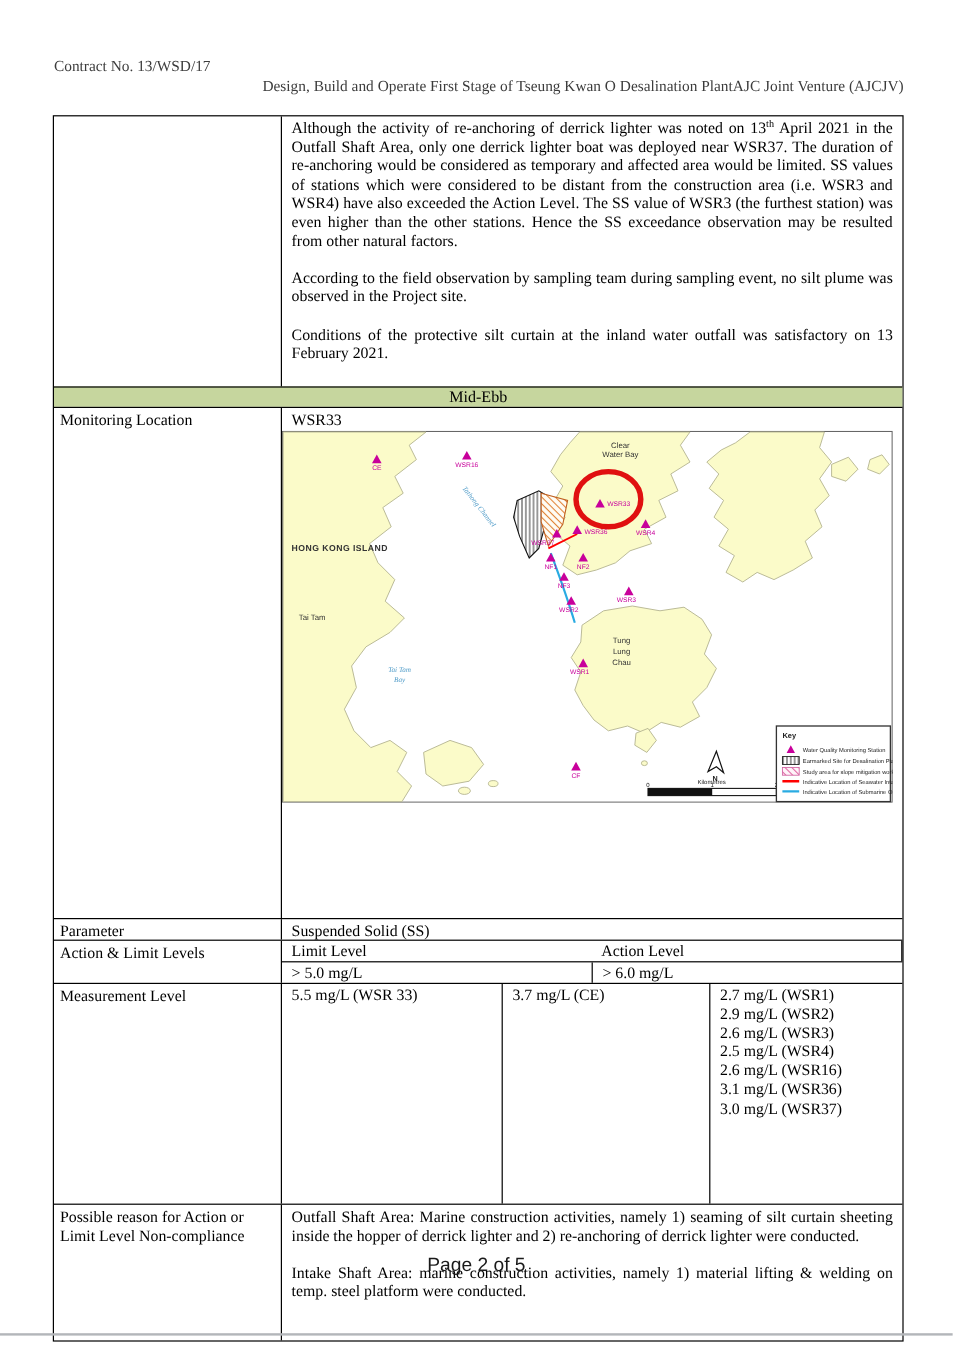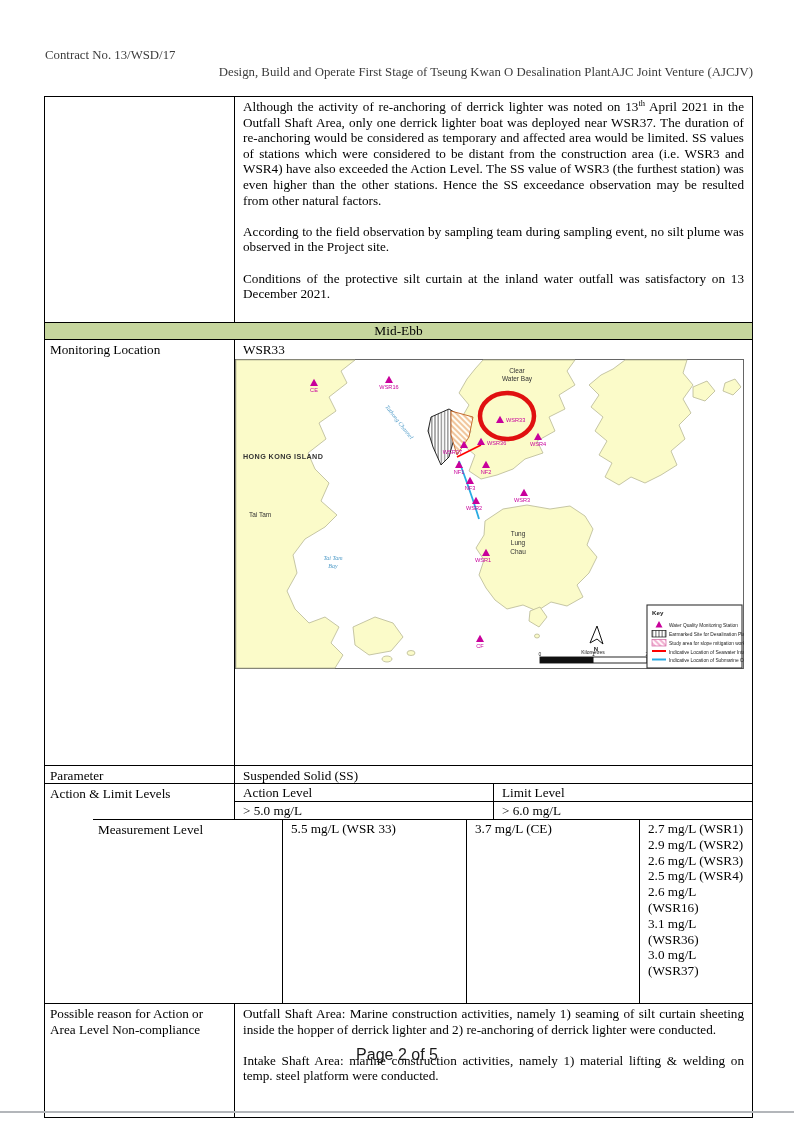--- a/index.html
+++ b/index.html
@@ -33,21 +33,21 @@
   .subcell{box-sizing:border-box;padding:1px 8px;font-size:13.2px;line-height:15px;}
   .sc1{width:259px;border-right:1.2px solid #000;flex:none;}
   .sc2{flex:1;}
 
   .mhead{display:flex;height:36px;border-bottom:1.3px solid #000;box-sizing:border-box;}
   .mvals{display:flex;flex:1;box-sizing:border-box;}
   .mc1{width:184px;flex:none;border-right:1.2px solid #000;box-sizing:border-box;padding:1px 8px;font-size:13.2px;line-height:16px;}
   .mc2{width:173px;flex:none;border-right:1.2px solid #000;box-sizing:border-box;padding:1px 8px;font-size:13.2px;line-height:16px;}
   .mc3{flex:1;box-sizing:border-box;padding:1px 8px;font-size:13.2px;line-height:16px;}
   .mvals .mc3 div{line-height:15.8px;}
-  .measrow{height:184px;margin-left:48px;}
+  .measrow{height:184px;}
   .meas-right{display:flex;flex-direction:column;flex:1;}
 
   .ftr{position:absolute;left:0;top:1046px;width:794px;text-align:center;
        font-family:"Liberation Sans",sans-serif;font-size:16px;color:#1a1a1a;}
   .botline{position:absolute;left:0;top:1111px;width:794px;height:2px;background:#b3b6ba;}
 
   
   .m-st{font-family:"Liberation Sans",sans-serif;font-size:5.6px;fill:#c8009b;}
   .m-geo{font-family:"Liberation Sans",sans-serif;font-size:6.5px;fill:#333;}
   .m-sea{font-family:"Liberation Serif",serif;font-style:italic;font-size:6px;fill:#4f9bc8;}
@@ -69,21 +69,21 @@
 
   <div class="rt">
 
     <div class="row" style="height:225px">
       <div class="cl"></div>
       <div class="cc just">
         <p><span>Although the activity of re-anchoring of derrick lighter was noted on 13</span><sup>th</sup><span> April 2021 in the Outfall Shaft Area, only one derrick lighter boat was deployed near WSR37. The duration of re-anchoring would be considered as temporary and affected area would be limited. SS values of stations which were considered to be distant from the construction area (i.e. WSR3 and WSR4) have also exceeded the Action Level. The SS value of WSR3 (the furthest station) was even higher than the other stations. Hence the SS exceedance observation may be resulted from other natural factors.</span></p>
         <div class="pgap"></div>
         <p>According to the field observation by sampling team during sampling event, no silt plume was observed in the Project site.</p>
         <div class="pgap"></div>
-        <p>Conditions of the protective silt curtain at the inland water outfall was satisfactory on 13 December 2021.</p>
+        <p>Conditions of the protective silt curtain at the inland water outfall was satisfactory on 13 February 2021.</p>
       </div>
     </div>
 
     <div class="row tide" style="display:block;">Mid-Ebb</div>
 
     <div class="row maprow" style="height:426px">
       <div class="cl">Monitoring Location</div>
       <div class="cc">
         <div class="wsr-val">WSR33</div>
 
@@ -223,22 +223,22 @@
 
     <div class="row" style="height:18px">
       <div class="cl">Parameter</div>
       <div class="cc">Suspended Solid (SS)</div>
     </div>
 
     <div class="row" style="height:36px">
       <div class="cl">Action &amp; Limit Levels</div>
       <div style="flex:1;display:flex;flex-direction:column;">
         <div class="subrow">
+          <div class="subcell sc2">Limit Level</div>
           <div class="subcell sc1">Action Level</div>
-          <div class="subcell sc2">Limit Level</div>
         </div>
         <div class="subrow">
           <div class="subcell sc1">&gt; 5.0 mg/L</div>
           <div class="subcell sc2">&gt; 6.0 mg/L</div>
         </div>
       </div>
     </div>
 
     <div class="row measrow">
       <div class="cl">Measurement Level</div>
@@ -253,21 +253,21 @@
             <div>2.5 mg/L (WSR4)</div>
             <div>2.6 mg/L (WSR16)</div>
             <div>3.1 mg/L (WSR36)</div>
             <div>3.0 mg/L (WSR37)</div>
           </div>
         </div>
       </div>
     </div>
 
     <div class="row" style="height:114px">
-      <div class="cl">Possible reason for Action or Area Level Non-compliance</div>
+      <div class="cl">Possible reason for Action or Limit Level Non-compliance</div>
       <div class="cc just">
         <p>Outfall Shaft Area: Marine construction activities, namely 1) seaming of silt curtain sheeting inside the hopper of derrick lighter and 2) re-anchoring of derrick lighter were conducted.</p>
         <div class="pgap"></div>
         <p>Intake Shaft Area: marine construction activities, namely 1) material lifting &amp; welding on temp. steel platform were conducted.</p>
       </div>
     </div>
 
   </div>
 
   <div class="ftr">

